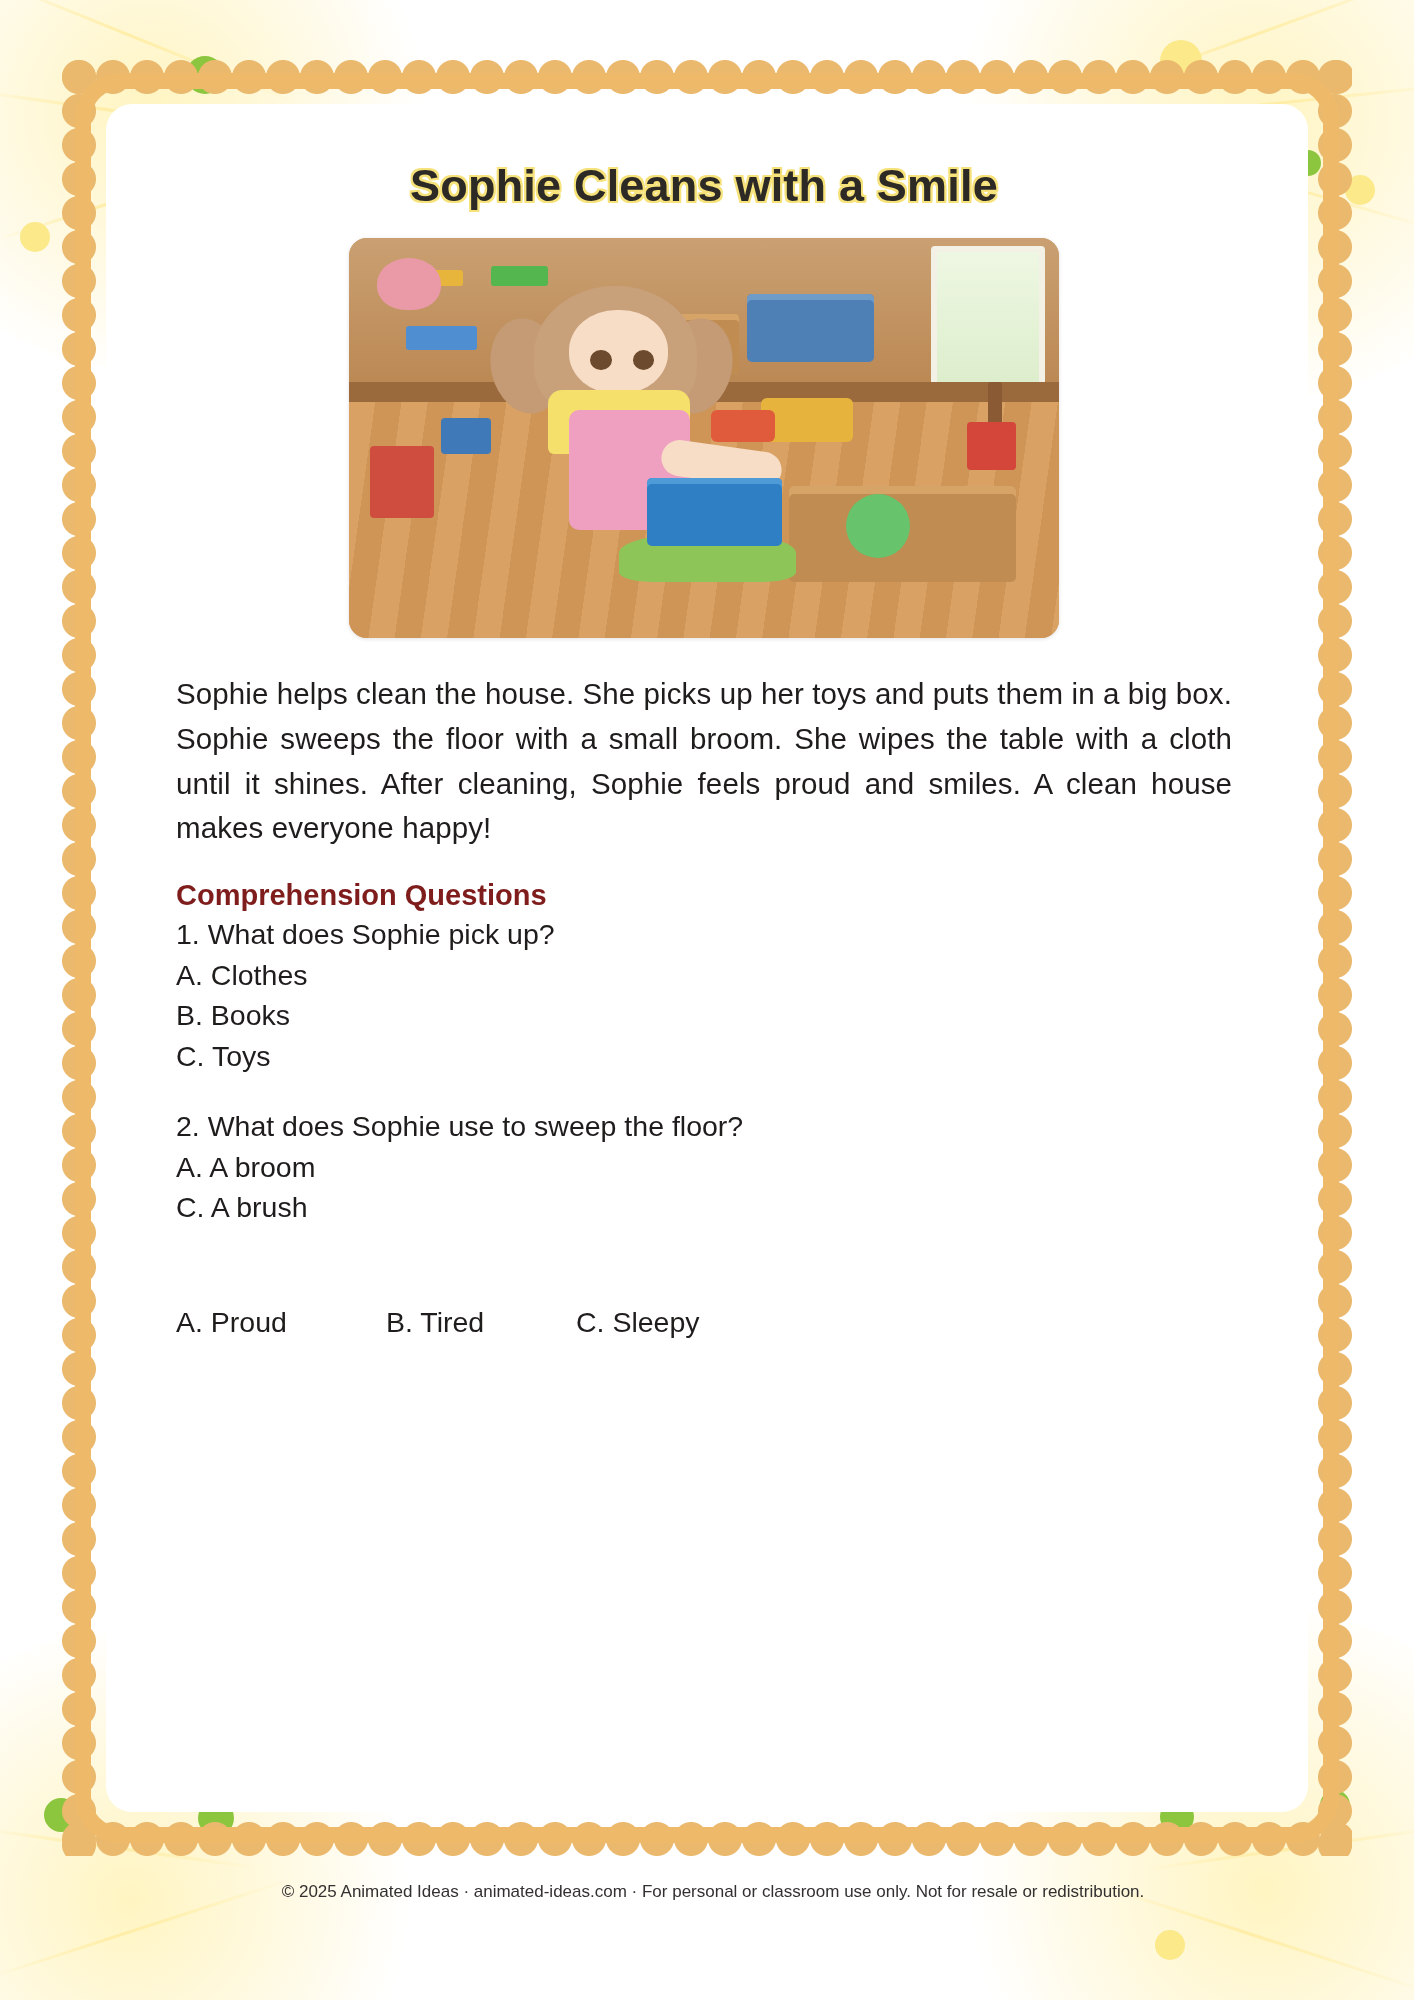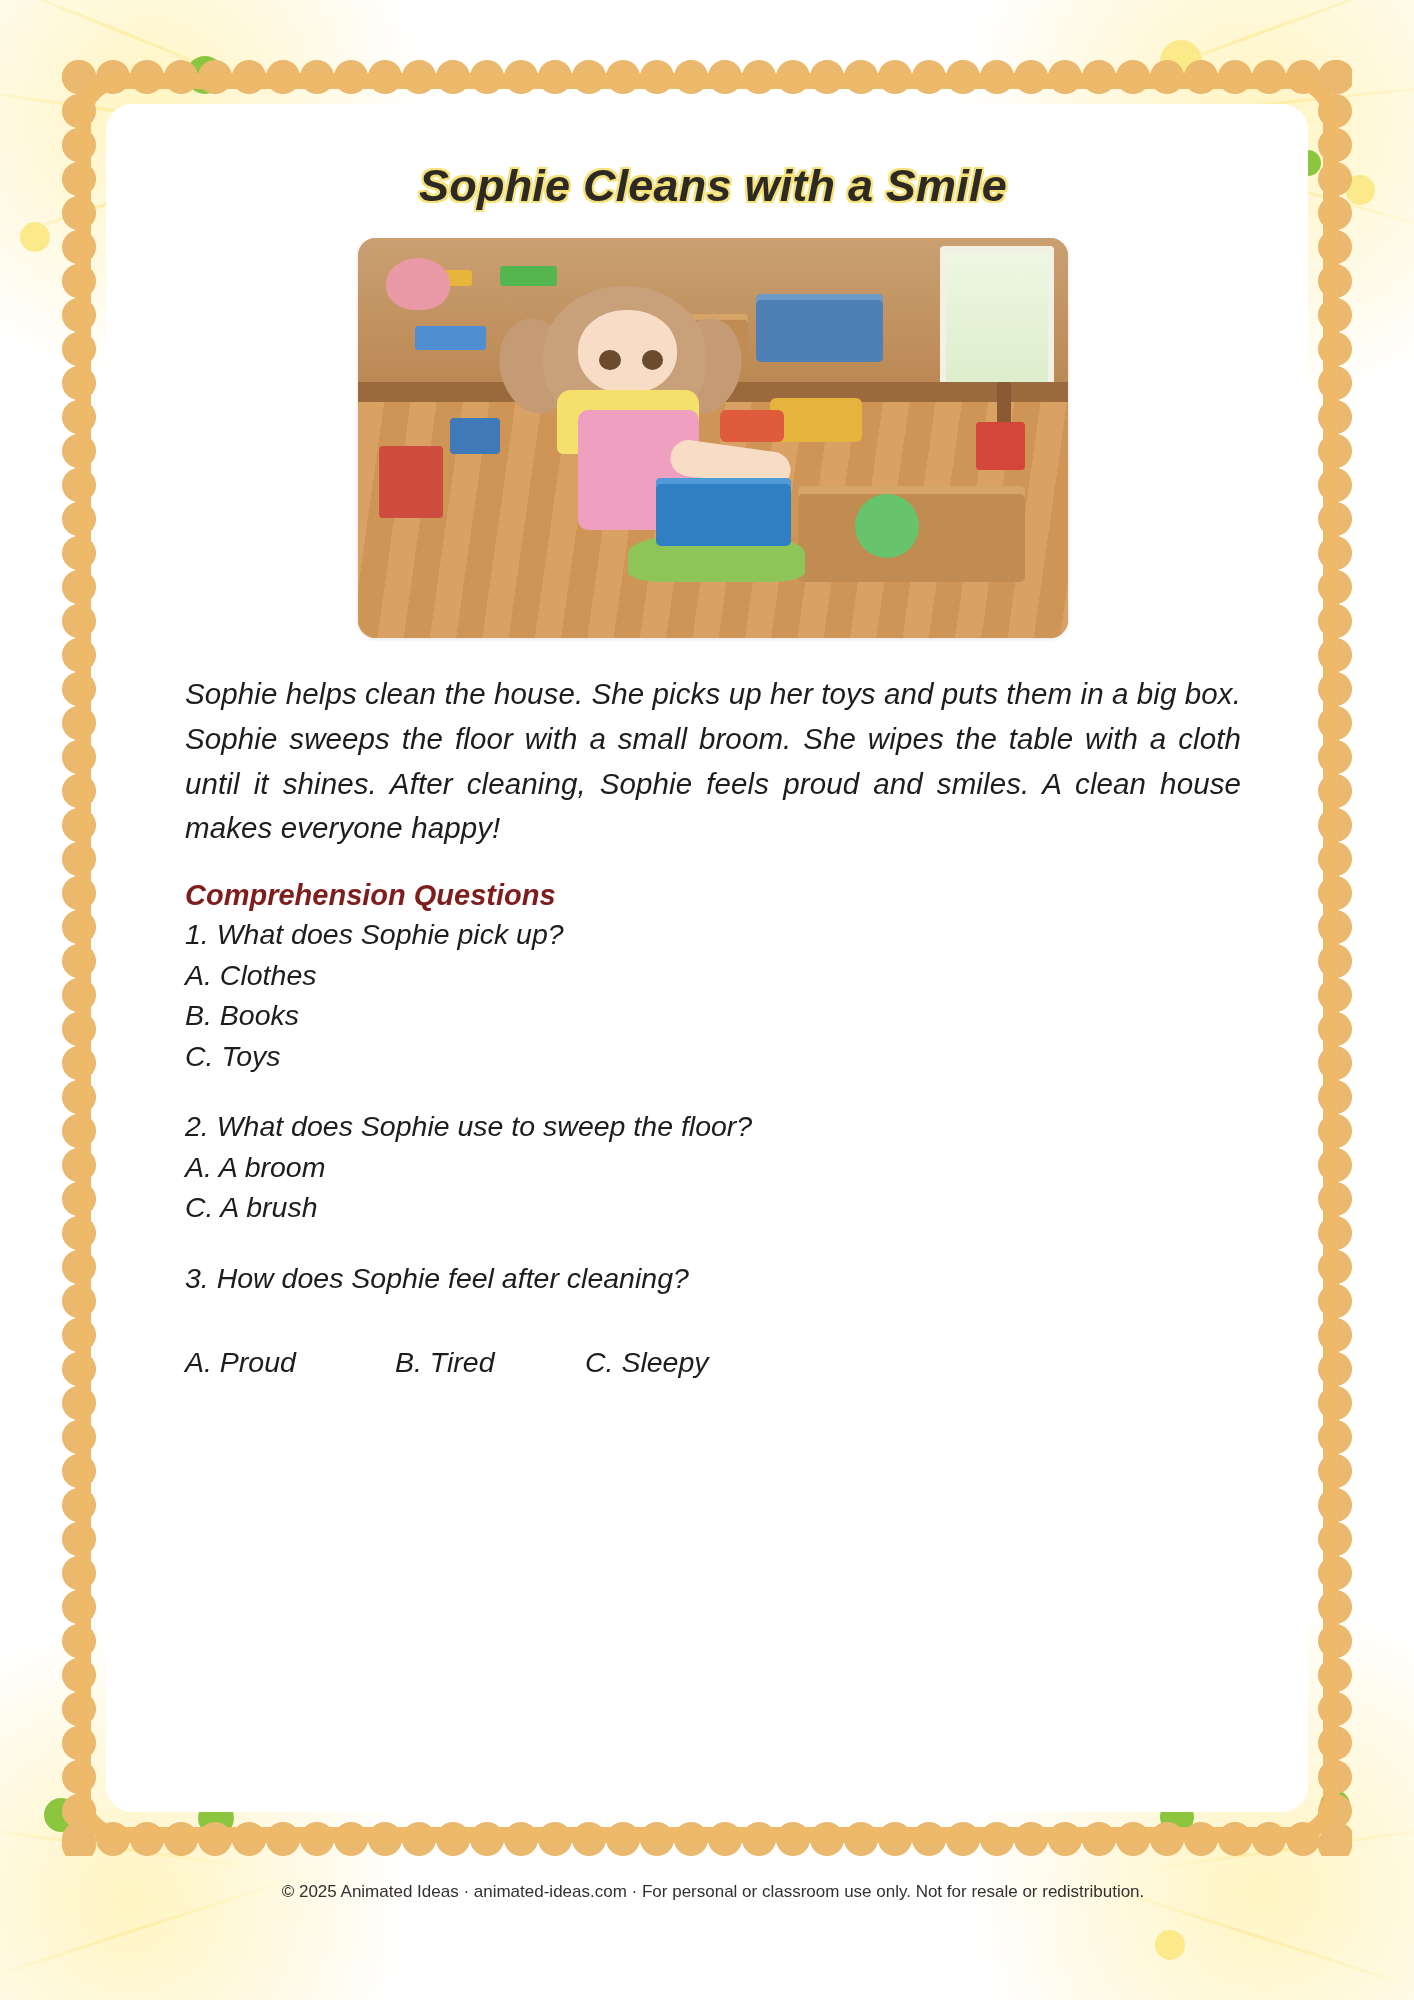--- a/index.html
+++ b/index.html
@@ -94,24 +94,23 @@
     top: 104px;
     width: 1202px;
     height: 1708px;
     background: #ffffff;
     border-radius: 26px;
   }
 
   
   .content {
     position: absolute;
-    left: 165px;
+    left: 156px;
     top: 160px;
     width: 1096px;
-    font-style: italic;
   }
 
   .title {
     text-align: center;
     font-size: 45px;
     font-weight: bold;
     color: #2d2a26;
     letter-spacing: 0.2px;
     text-shadow:
       2px 0 0 #f6e27a, -2px 0 0 #f6e27a, 0 2px 0 #f6e27a, 0 -2px 0 #f6e27a,
@@ -372,21 +371,20 @@
 
     <div class="q-block">
       <div class="q-line">2. What does Sophie use to sweep the floor?</div>
       <div class="q-line">A. A broom</div>
       <div class="q-line">C. A brush</div>
     </div>
 
     <div class="q-spacer"></div>
 
     <div class="q-block">
-      <div class="q-line">3. How does Sophie feel after cleaning?</div>
       <div class="q-line q-inline">
         <span class="opt-a">A. Proud</span><span class="opt-b">B. Tired</span><span>C. Sleepy</span>
       </div>
     </div>
 
   </div>
 
   <div class="footer">© 2025 Animated Ideas · animated-ideas.com · For personal or classroom use only. Not for resale or redistribution.</div>
 
 </div>

